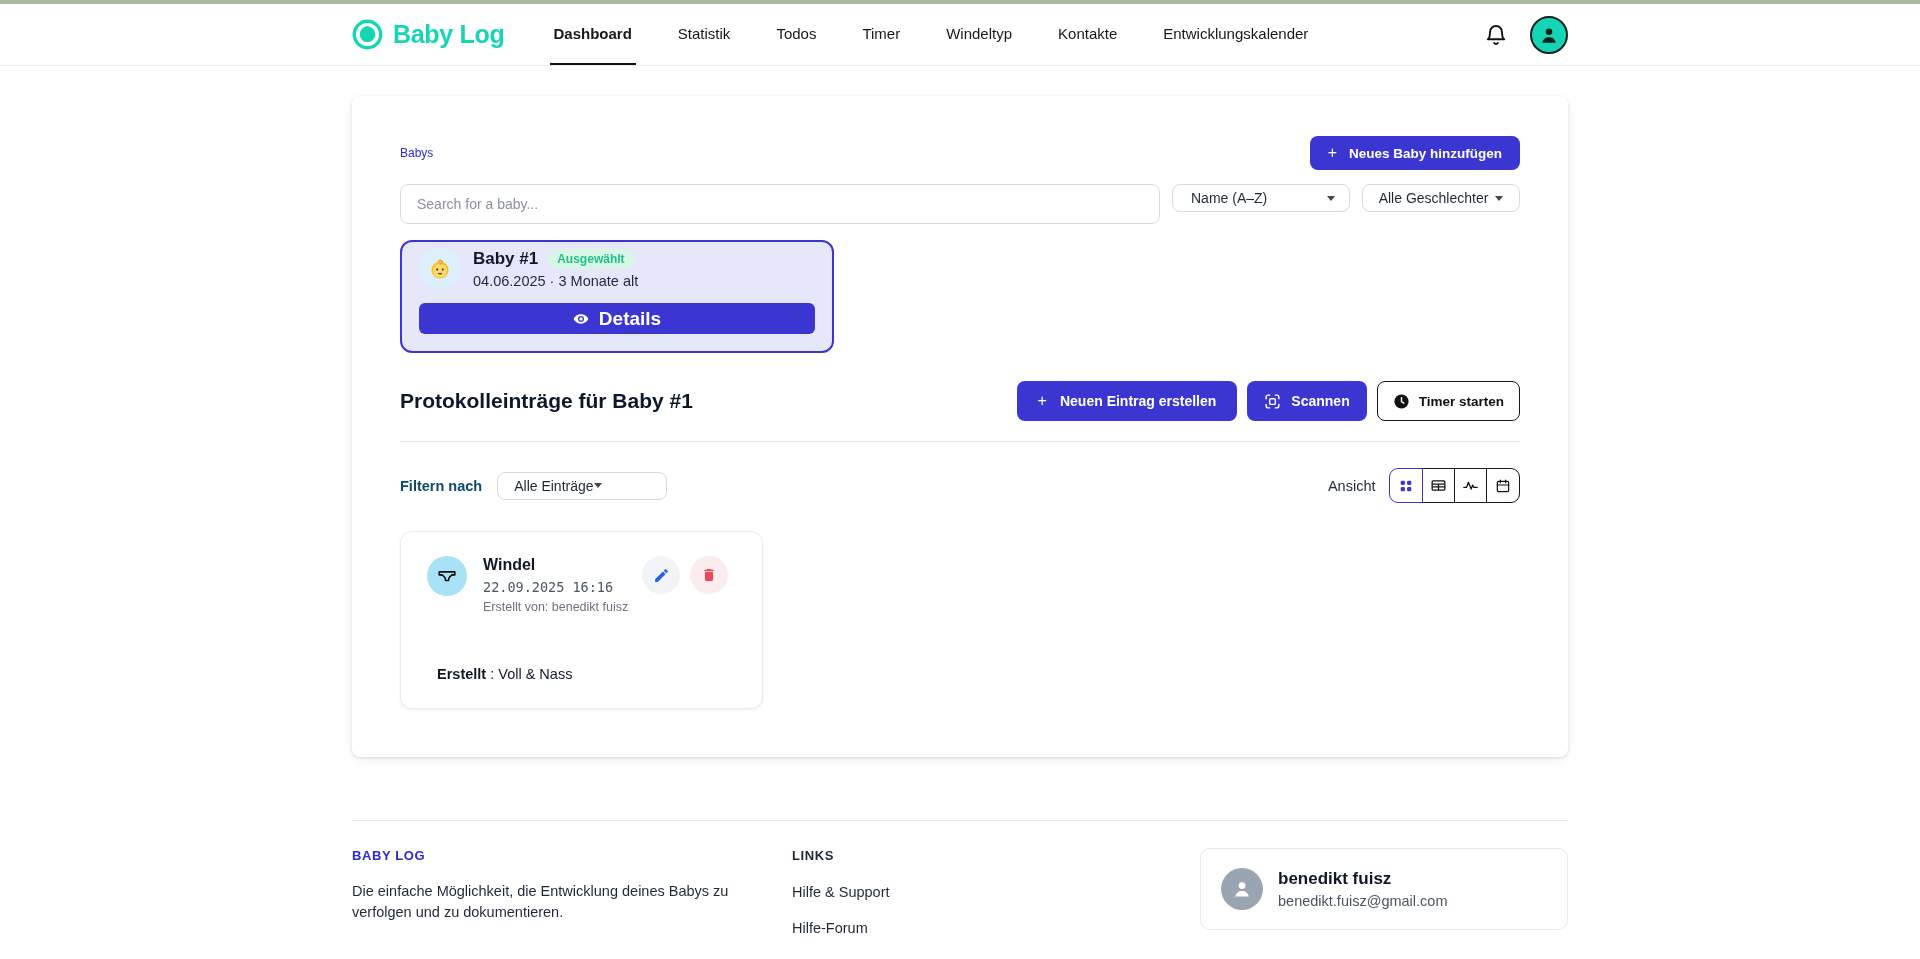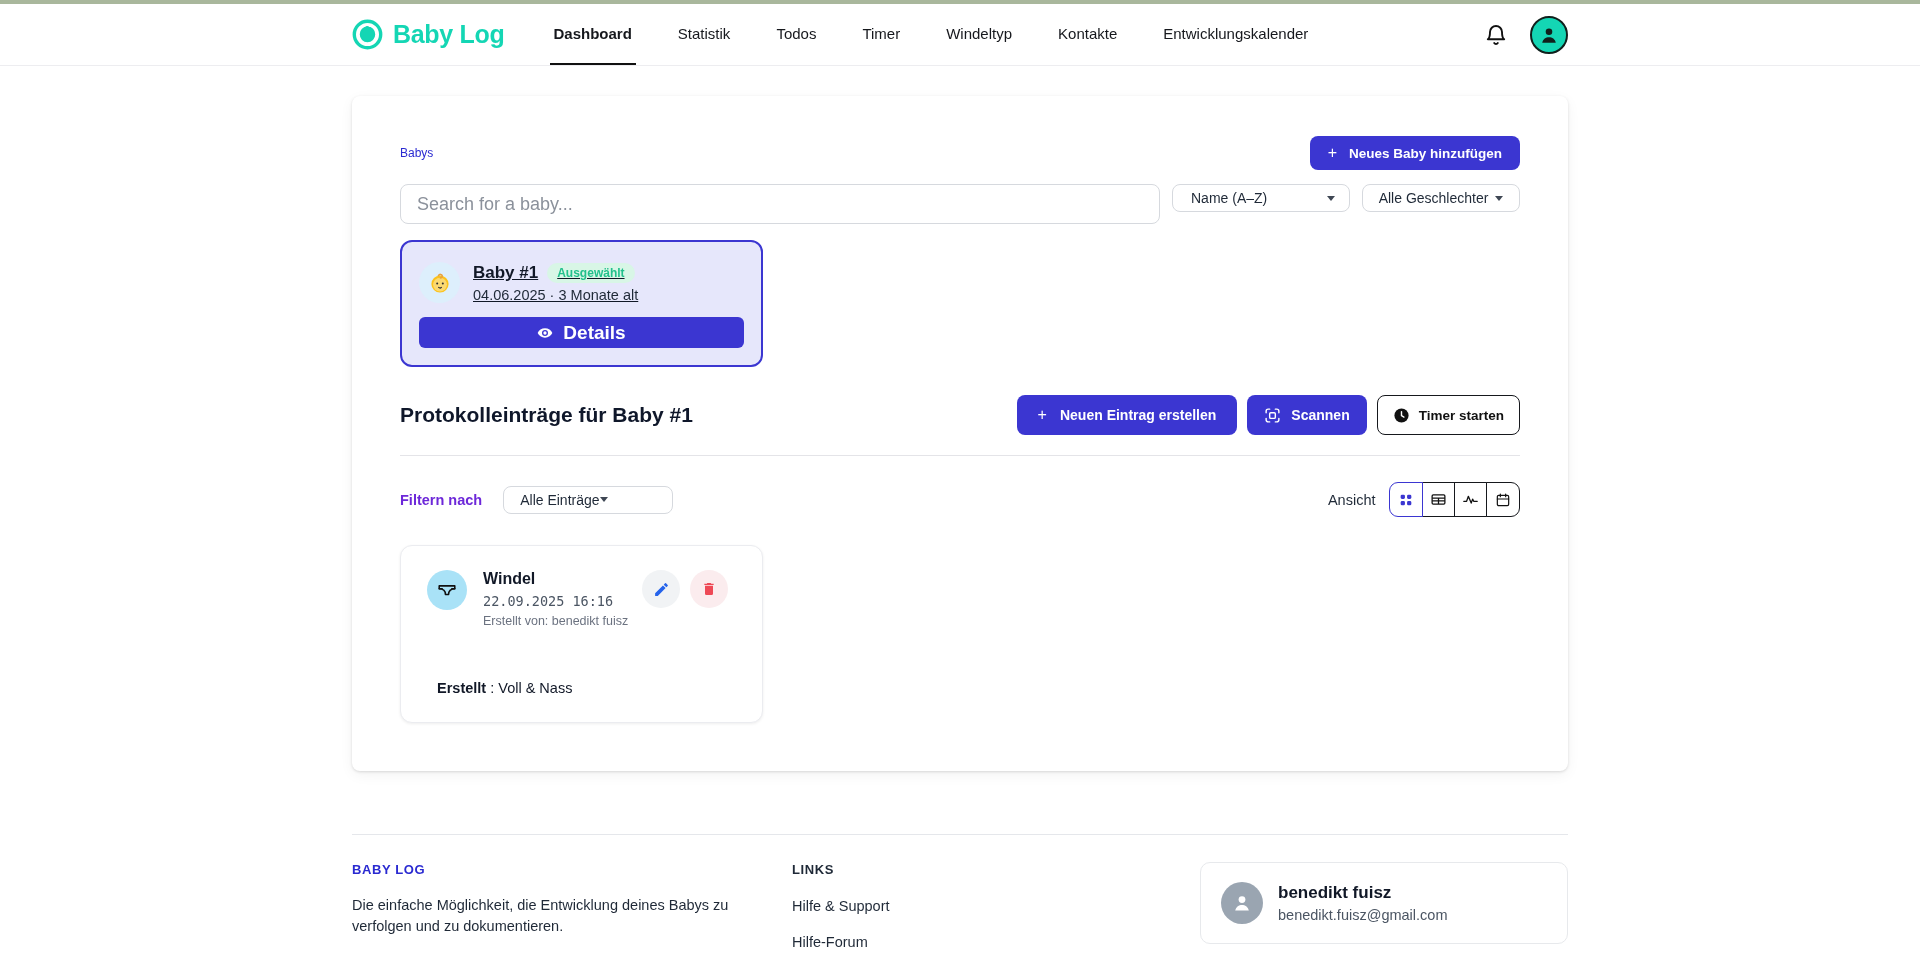--- a/index.html
+++ b/index.html
@@ -27,31 +27,31 @@
 
   .babys-row1 { display:flex; align-items:center; justify-content:space-between; }
   .babys-title { font-size:12px; font-weight:400; color:#2a2ad1; }
   .btn-indigo { background:#3b36d1; color:#fff; border:none; border-radius:8px; font-weight:700;
     font-family:inherit; display:inline-flex; align-items:center; justify-content:center; cursor:pointer; }
   .add-baby-btn { height:34px; padding:0 18px; font-size:13.5px; gap:12px; }
   .plus-glyph { font-size:16px; font-weight:400; }
 
   .babys-row2 { display:flex; gap:12px; margin-top:14px; }
   .search-input { flex:1; height:40px; border:1px solid #d6d9de; border-radius:8px; padding:0 16px;
-    font-size:18px; font-family:inherit; color:#111; outline:none; }
+    font-size:14px; font-family:inherit; color:#111; outline:none; }
   .search-input::placeholder { color:#8b919b; }
   .fake-select { height:28px; border:1px solid #d6d9de; border-radius:8px; background:#fff;
     display:flex; align-items:center; font-size:14px; color:#1f2937; cursor:pointer; }
   .select-sort { width:178px; padding:0 14px 0 18px; justify-content:space-between; }
   .select-gender { width:158px; justify-content:center; gap:7px; }
   .caret { width:0; height:0; border-left:4.5px solid transparent; border-right:4.5px solid transparent;
     border-top:5.5px solid #3f4754; }
 
-  .baby-card { width:363px; margin-top:16px; background:#e6e7fb; border:2px solid #3b36d1;
-    border-radius:12px; padding:20px 17px 17px; cursor:pointer;text-decoration:underline; }
+  .baby-card { width:434px; margin-top:16px; background:#e6e7fb; border:2px solid #3b36d1;
+    border-radius:12px; padding:6px 17px 17px; cursor:pointer; }
   .baby-head { display:flex; align-items:flex-start; gap:13px; }
   .baby-avatar { width:41px; height:41px; border-radius:50%; background:#ddeffc; display:flex;
     align-items:center; justify-content:center; flex:0 0 auto; }
   .baby-name-row { display:flex; align-items:center; gap:9px; margin-top:1px; }
   .baby-name { font-size:17px; font-weight:700; color:#111827; }
   .badge-selected { background:#d8f6e6; color:#22c08c; font-size:12px; font-weight:700;
     padding:3px 10px; border-radius:999px; }
   .baby-meta { font-size:14.5px; color:#1f2937; margin-top:4px; }
   .details-btn { width:100%; height:31px; margin-top:14px; border-radius:6px; font-size:19px; gap:10px; }
 
@@ -60,21 +60,21 @@
   .heading-btns { margin-left:auto; display:flex; gap:10px; align-items:center; }
   .create-btn { height:40px; padding:0 21px; font-size:14px; gap:13px; }
   .scan-btn { height:40px; padding:0 17px; font-size:14px; gap:10px; }
   .timer-btn { height:40px; padding:0 15px; background:#fff; border:1.5px solid #16181d; border-radius:8px;
     font-size:13.5px; font-weight:700; color:#111; font-family:inherit; display:inline-flex;
     align-items:center; gap:9px; cursor:pointer; }
 
   .divider { border:none; border-top:1px solid #e4e4e8; margin-top:20px; }
 
   .filter-row { display:flex; align-items:center; margin-top:26px; }
-  .filter-label { font-size:14.5px; font-weight:600; color:#6d28d9; margin-right:21px; }
+  .filter-label { font-size:14.5px; font-weight:600; color:#0c4a6e; margin-right:15px; }
   .select-filter { width:170px; padding:0 14px 0 16px; justify-content:flex-start; }
   .view-group-wrap { margin-left:auto; display:flex; align-items:center; gap:13px; }
   .view-label { font-size:14.5px; font-weight:500; color:#1f2937; }
   .view-group { display:flex; }
   .view-btn { width:34px; height:35px; background:#fff; border:1.5px solid #16181d; margin-left:-1.5px;
     display:flex; align-items:center; justify-content:center; cursor:pointer; }
   .view-btn:first-child { border-radius:9px 0 0 9px; margin-left:0; }
   .view-btn:last-child { border-radius:0 9px 9px 0; }
   .view-btn.active { border-color:#3b36d1; z-index:2; position:relative; }
 

